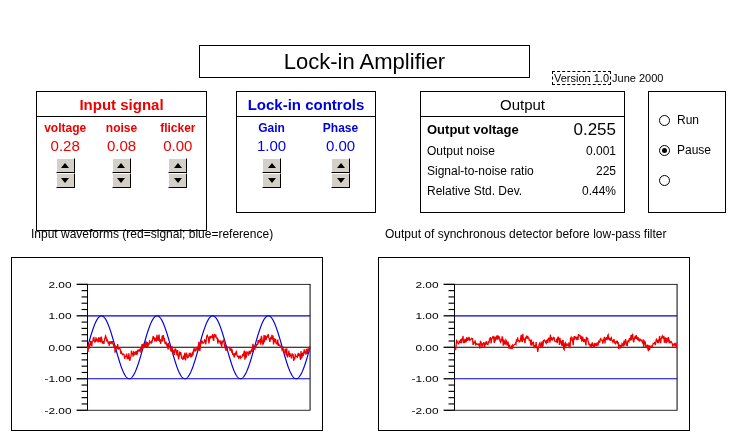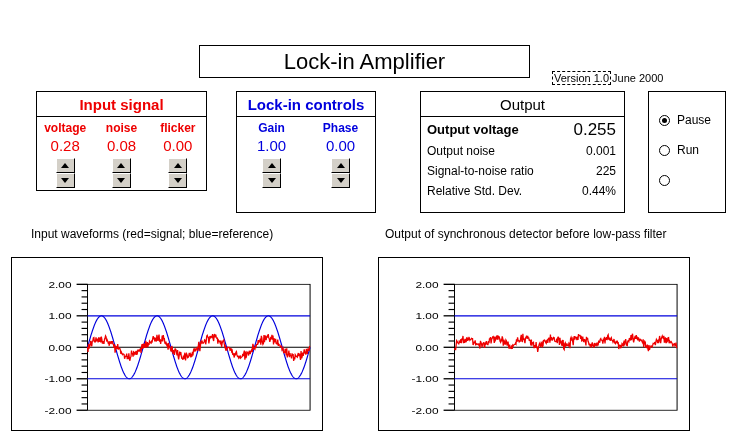--- a/index.html
+++ b/index.html
@@ -56,21 +56,21 @@
     text-align: center;
     font-size: 15px;
     height: 25px;
     line-height: 25px;
     box-sizing: border-box;
     white-space: nowrap;
   }
   .panel-body { padding: 0; }
 
   
-  #input-panel { left: 36px; top: 51px; width: 171px; height: 100px; }
+  #input-panel { left: 36px; top: 51px; width: 171px; height: 140px; }
   #input-panel .panel-header { color: #ee0000; font-weight: bold; }
   .spin-cols {
     display: flex;
     height: 95px;
   }
   .spin-col {
     flex: 1;
     display: flex;
     flex-direction: column;
     align-items: center;
@@ -304,26 +304,26 @@
     </div>
     <div class="out-row">
       <span class="out-label">Relative Std. Dev.</span>
       <span class="out-value">0.44%</span>
     </div>
   </div>
 </div>
 
 <div class="abs" id="radio-panel">
   <div class="radio-row">
+    <span class="radio-dot"></span>
+    <span>Run</span>
+  </div>
+  <div class="radio-row">
     <span class="radio-dot on"></span>
     <span>Pause</span>
-  </div>
-  <div class="radio-row">
-    <span class="radio-dot"></span>
-    <span>Run</span>
   </div>
   <div class="radio-row">
     <span class="radio-dot"></span>
     <span></span>
   </div>
 </div>
 
 <div class="abs caption" id="caption-left">Input waveforms (red=signal; blue=reference)</div>
 <div class="abs caption" id="caption-right">Output of synchronous detector before low-pass filter</div>
 

